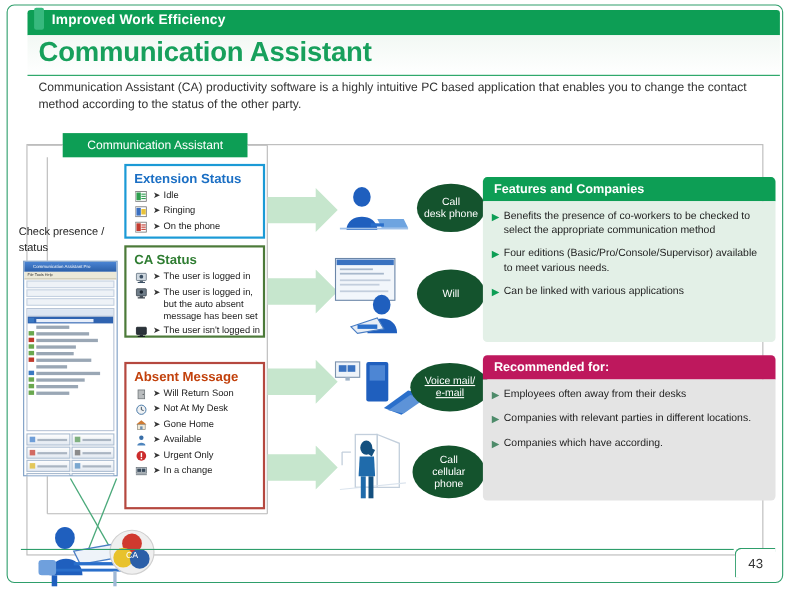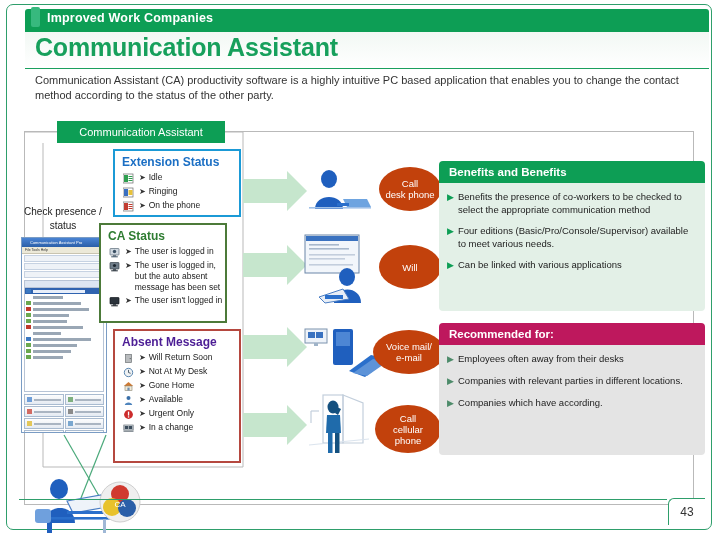--- a/index.html
+++ b/index.html
@@ -110,33 +110,32 @@
     width: 11px; height: 11px;
     flex: 0 0 11px;
     margin-right: 5px; margin-top: 1px;
     position: relative;
   }
   .srow-arrow { margin-right: 3px; color:#333; font-size:8px; line-height:12px;}
   .srow-text { line-height: 11px; }
 
   #ext-box { left: 106px; top: 144px; width: 128px; height: 68px; border: 2px solid #1b9ad6; }
   #ext-box .sbox-title { color: #1b6fc4; }
-  #ca-box  { left: 92px; top: 218px; width: 128px; height: 100px; border: 2px solid #4c7a39; }
+  #ca-box  { left: 106px; top: 218px; width: 128px; height: 84px; border: 2px solid #4c7a39; }
   #ca-box .sbox-title { color: #2f7d32; }
   #abs-box { left: 106px; top: 324px; width: 128px; height: 134px; border: 2px solid #b5483f; }
-  #abs-box .sbox-title { color: #4c1d95; }
+  #abs-box .sbox-title { color: #c2410c; }
 
   
   .ic { position:absolute; left:0; top:0; width:11px; height:11px; }
   
   .check-label {
     position: absolute;
     left: 10px; top: 200px;
     width: 92px;
-    text-align: center;
     font-size: 10px;
     color: #222;
     line-height: 14px;
   }
   
   .thumb {
     position: absolute;
     left: 14px; top: 232px;
     width: 86px; height: 196px;
     background: #ffffff;
@@ -171,21 +170,21 @@
     font-size: 9.5px;
     color: #1e7a4e;
     line-height: 12px;
   }
   
   .arrow { position: absolute; }
   
   .ell {
     position: absolute;
     border-radius: 50%;
-    background: #c2410c;
+    background: #14532d;
     color: #ffffff;
     display: flex; align-items: center; justify-content: center;
     text-align: center;
     font-size: 9.5px;
     line-height: 11px;
   }
   
   .panel { position: absolute; }
   .panel-hd {
     height: 22px;
@@ -238,21 +237,21 @@
   }
   .leader { position:absolute; }
 </style>
 </head>
 <body>
 
 <div class="page">
 
   <div class="hdr-band"></div>
   <div class="hdr-tab"></div>
-  <div class="hdr-title">Improved Work Companies</div>
+  <div class="hdr-title">Improved Work Efficiency</div>
   <div class="hdr-main">
     <div class="hdr-main-title">Communication Assistant</div>
   </div>
   <div class="hdr-desc">Communication Assistant (CA) productivity software is a highly intuitive PC based application that enables you to change the contact method according to the status of the other party.</div>
 
   <div class="diagram-box"></div>
   <div class="ca-tab">Communication Assistant</div>
 
   <svg style="position:absolute;left:0;top:0;width:720px;height:540px;pointer-events:none">
     <line x1="18" y1="127" x2="50" y2="127" stroke="#b9b9b9" stroke-width="1"></line>
@@ -553,21 +552,21 @@
   <svg class="leader" style="left:296px; top:322px; width:90px; height:56px">
     <rect x="2" y="2" width="22" height="14" fill="#eef3f9" stroke="#7d93ae" stroke-width="1"></rect>
     <rect x="5" y="5" width="7" height="6" fill="#3a72c0"></rect>
     <rect x="13" y="5" width="7" height="6" fill="#3a72c0"></rect>
     <rect x="11" y="16" width="4" height="3" fill="#9fb3c8"></rect>
     <rect x="30" y="2" width="20" height="36" rx="2" fill="#1f5fbe"></rect>
     <rect x="33" y="5" width="14" height="14" fill="#4d86d4"></rect>
     <path d="M46 44 L68 28 L86 32 L62 50 Z" fill="#2a6fcb"></path>
     <path d="M50 46 L70 32 L84 35 L64 49 Z" fill="#5d93d8"></path>
   </svg>
-  <div class="ell" style="left:366px; top:325px; width:72px; height:44px;">
+  <div class="ell" style="left:366px; top:325px; width:72px; height:44px;text-decoration:underline;">
     <span style="white-space:pre-line">Voice mail/
 e-mail</span>
   </div>
 
   <div class="chip" style="left:238px; top:408px; width:56px; white-space:pre-line;">Not at
 desk</div>
   <svg class="arrow" style="left:236px; top:400px; width:66px; height:44px">
     <polygon points="0,8 44,8 44,0 64,20 44,40 44,32 0,32" fill="#c6e6cd"></polygon>
   </svg>
   <svg class="leader" style="left:300px; top:388px; width:70px; height:72px">
@@ -600,21 +599,21 @@
   </svg>
   <svg class="leader" style="left:92px; top:476px; width:42px; height:42px">
     <circle cx="21" cy="21" r="20" fill="#efefef" stroke="#cfcfcf" stroke-width="1"></circle>
     <circle cx="21" cy="13" r="9" fill="#d0392f"></circle>
     <circle cx="13" cy="26" r="9" fill="#e8c22c"></circle>
     <circle cx="28" cy="27" r="9" fill="#2b5fa8"></circle>
     <text x="21" y="26" font-size="8" fill="#ffffff" text-anchor="middle" font-family="Liberation Sans, sans-serif">CA</text>
   </svg>
 
   <div class="panel" id="feat-panel">
-    <div class="panel-hd">Benefits and Benefits</div>
+    <div class="panel-hd">Features and Companies</div>
     <div class="panel-bd">
       <div class="bullet">
         <span class="mk">▶</span>
         <span>Benefits the presence of co-workers to be checked to select the appropriate communication method</span>
       </div>
       <div class="bullet">
         <span class="mk">▶</span>
         <span>Four editions (Basic/Pro/Console/Supervisor) available to meet various needs.</span>
       </div>
       <div class="bullet">

